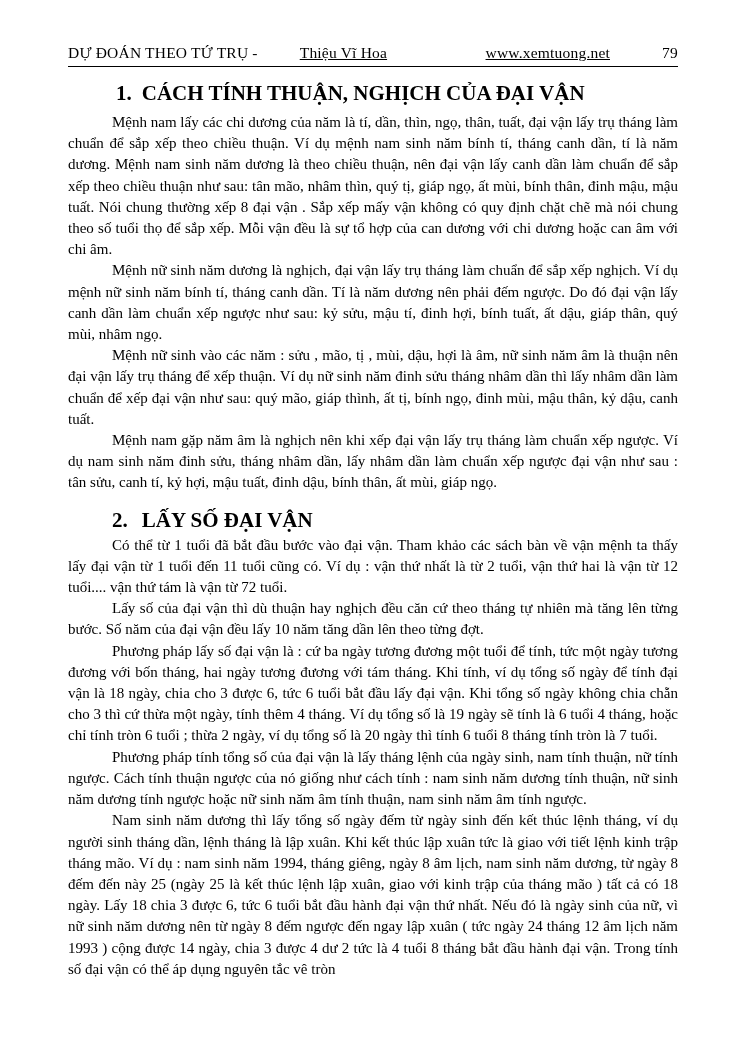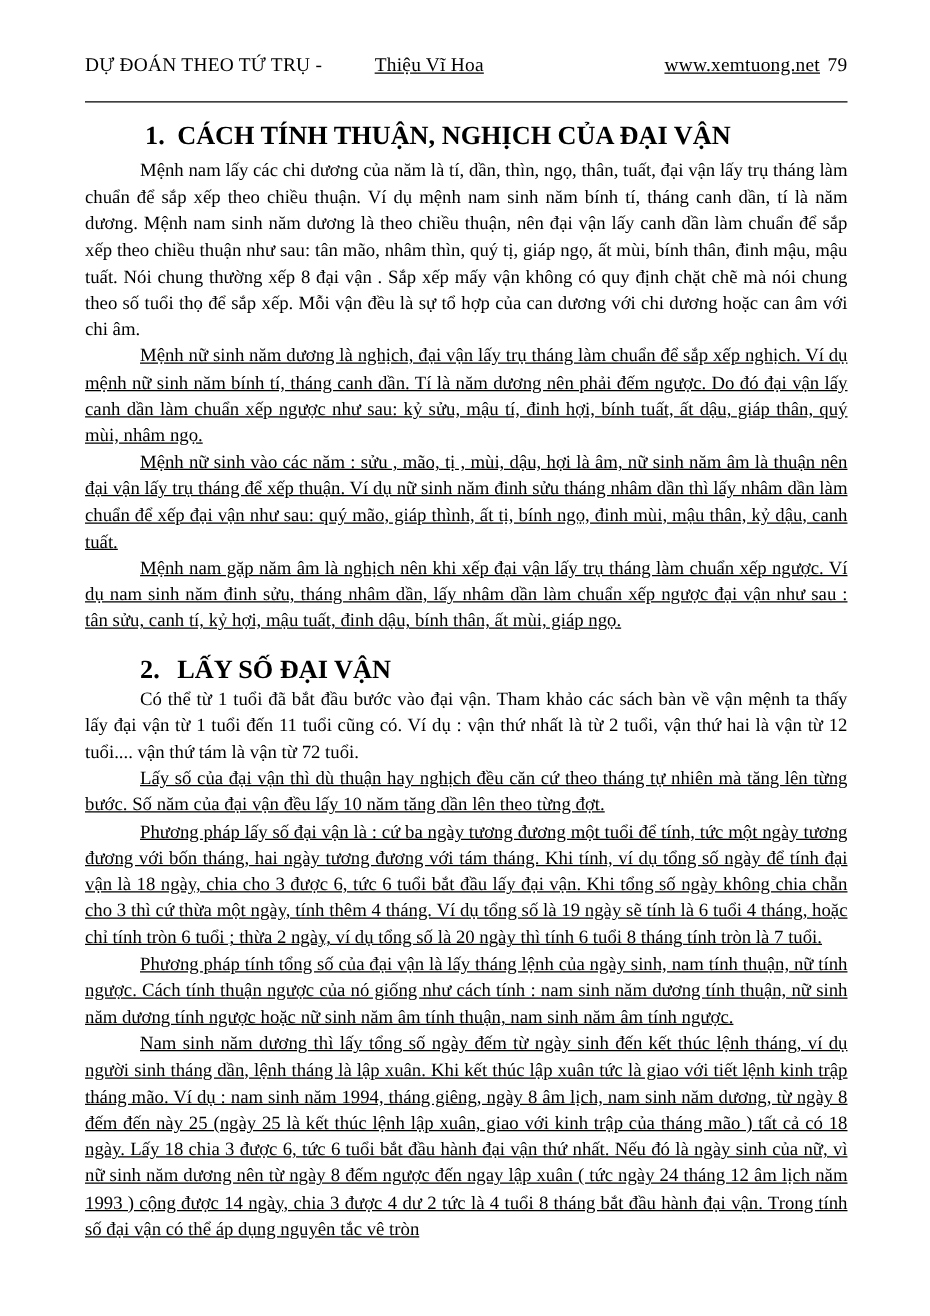--- a/index.html
+++ b/index.html
@@ -22,32 +22,33 @@
     left: 68px;
     top: 44px;
     width: 610px;
   }
   
   .header {
     display: flex;
     align-items: baseline;
     font-size: 15.5px;
     letter-spacing: 0.2px;
-    padding-bottom: 18px;
+    padding-bottom: 3px;
   }
   .header .title {
     white-space: nowrap;
   }
   .header .author {
     margin-left: 42px;
     white-space: nowrap;
     text-decoration: underline;
   }
   .header .site {
     margin-left: auto;
+    margin-right: 46px;
     text-decoration: underline;
     white-space: nowrap;
   }
   .header .pageno {
     width: 22px;
     text-align: right;
     white-space: nowrap;
   }
   .rule {
     border-top: 1.6px solid #000;
@@ -76,21 +77,20 @@
   p {
     margin: 0;
     font-size: 15px;
     line-height: 21.2px;
     text-align: justify;
     text-indent: 44px;
     hyphens: none;
   }
   p + p {
     margin-top: 0;
-    text-decoration: underline;
   }
   .block + .block {
     margin-top: 0;
   }
 </style>
 </head>
 <body>
 
 <div class="page">
   <div class="content">

